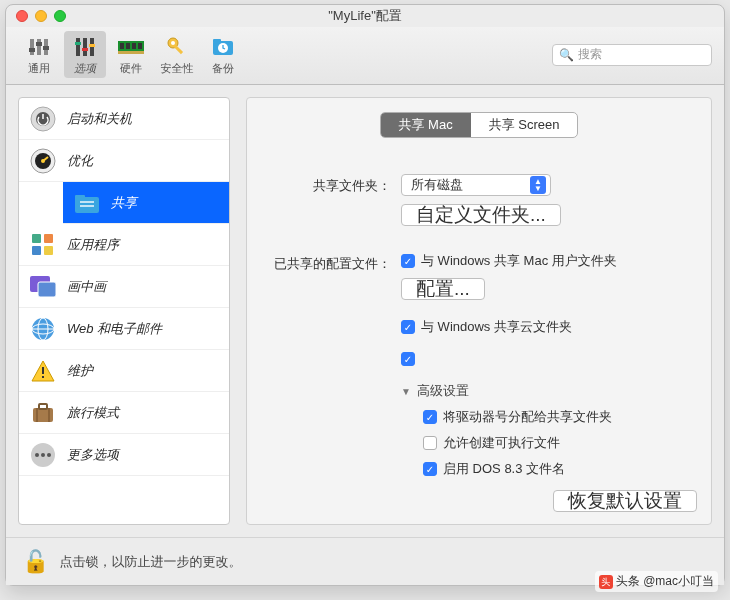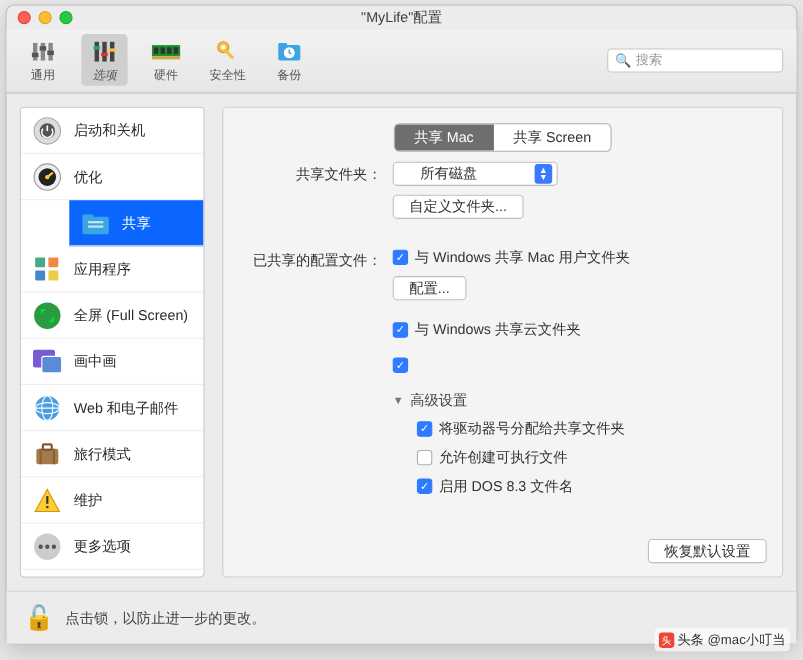--- a/index.html
+++ b/index.html
@@ -6,41 +6,41 @@
 body { background: #e8e8e8; width: 730px; height: 600px; overflow: hidden; }
 .window { width: 720px; height: 582px; margin: 4px auto; background: #ececec; border: 1px solid #bcbcbc; border-radius: 8px; box-shadow: 0 8px 20px rgba(0,0,0,0.15); display: flex; flex-direction: column; }
 .titlebar { height: 22px; display: flex; align-items: center; padding: 0 10px; border-bottom: 0; }
 .traffic { display: flex; gap: 7px; }
 .dot { width: 12px; height: 12px; border-radius: 50%; }
 .dot.red { background: #ff5f57; border: 0.5px solid #e0443e; }
 .dot.yellow { background: #ffbd2e; border: 0.5px solid #dea123; }
 .dot.green { background: #28c940; border: 0.5px solid #1aad2c; }
 .title { flex: 1; text-align: center; font-size: 13px; color: #3e3e3e; margin-right: 50px; }
 .toolbar { height: 58px; display: flex; align-items: center; padding: 4px 12px 6px 12px; border-bottom: 1px solid #bdbdbd; background: linear-gradient(#f2f2f2,#e6e6e6); }
-.tool-group { display: flex; gap: 14px; }
+.tool-group { display: flex; gap: 4px; }
 .tool-item { width: 42px; display: flex; flex-direction: column; align-items: center; font-size: 11px; color: #555; cursor: pointer; padding: 2px 2px; border-radius: 4px; }
 .tool-item.selected { background: #cfcfcf; font-style: italic; }
 .tool-icon { width: 32px; height: 28px; display: flex; align-items: center; justify-content: center; font-size: 20px; }
 .search { margin-left: auto; width: 160px; height: 22px; background: #fff; border: 1px solid #c8c8c8; border-radius: 4px; display: flex; align-items: center; padding: 0 6px; font-size: 12px; color: #999; gap: 4px; }
 .body { flex: 1; display: flex; padding: 12px; gap: 16px; overflow: hidden; }
-.sidebar { width: 168px; background: #fff; border: 1px solid #c9c9c9; border-radius: 4px; overflow-y: auto; }
+.sidebar { width: 212px; background: #fff; border: 1px solid #c9c9c9; border-radius: 4px; overflow-y: auto; font-style: italic; }
 .side-item { display: flex; align-items: center; height: 42px; padding: 0 10px; gap: 10px; border-bottom: 1px solid #eee; font-size: 13px; color: #2a2a2a; cursor: pointer; }
 .side-item.selected { background: #0a66ff; color: #fff; margin-left: 44px; }
 .side-icon { width: 28px; height: 28px; display: flex; align-items: center; justify-content: center; font-size: 18px; border-radius: 4px; }
 .content { flex: 1; background: #f4f4f4; border: 1px solid #d0d0d0; border-radius: 4px; padding: 14px 14px; overflow-y: auto; font-size: 13px; color: #333; position: relative; }
-.tabs { display: flex; justify-content: center; margin-bottom: 9px; text-align: right; }
+.tabs { display: flex; justify-content: center; margin-bottom: 36px; text-align: right; }
 .seg { display: inline-flex; border: 1px solid #b0b0b0; border-radius: 5px; overflow: hidden; background: #fff; }
 .seg-btn { padding: 3px 18px; cursor: pointer; font-size: 13px; }
 .seg-btn.active { background: #6e6e6e; color: #fff; }
 .row { display: flex; align-items: flex-start; margin-bottom: 10px; }
 .row-label { width: 140px; text-align: right; padding-right: 10px; padding-top: 3px; color: #333; }
 .row-val { flex: 1; }
-.select { display: inline-flex; align-items: center; height: 22px; background: #fff; border: 1px solid #bfbfbf; border-radius: 4px; padding: 0 4px 0 24px; font-size: 13px; cursor: pointer; min-width: 150px; justify-content: space-between; }
+.select { display: inline-flex; align-items: center; height: 22px; background: #fff; border: 1px solid #bfbfbf; border-radius: 4px; padding: 0 4px 0 9px; font-size: 13px; cursor: pointer; min-width: 150px; justify-content: space-between; }
 .select .arrows { width: 16px; height: 18px; background: #3a7afe; border-radius: 3px; color: #fff; font-size: 8px; display: flex; flex-direction: column; align-items: center; justify-content: center; line-height: 7px; }
-.btn { display: inline-block; height: 22px; background: #fff; border: 1px solid #bfbfbf; border-radius: 4px; padding: 0 14px; font-size: 13px; line-height: 20px; cursor: pointer; }
+.btn { display: inline-block; height: 22px; background: #fff; border: 1px solid #bfbfbf; border-radius: 4px; padding: 0 14px; font-size: 19px; line-height: 20px; cursor: pointer; }
 .checkrow { display: flex; align-items: center; gap: 6px; margin-bottom: 8px; }
 .checkbox { width: 14px; height: 14px; border: 1px solid #b0b0b0; border-radius: 3px; background: #fff; display: inline-flex; align-items: center; justify-content: center; font-size: 10px; }
 .checkbox.checked { background: #2f7bff; border-color: #2f7bff; color: #fff; }
 .indent { margin-left: 22px; }
 .disclosure { display: flex; align-items: center; gap: 6px; cursor: pointer; margin-bottom: 8px; color: #444; }
 .tri { font-size: 10px; color: #777; }
 .restore { position: absolute; bottom: 12px; right: 14px; }
 .footer { height: 48px; display: flex; align-items: center; padding: 0 16px; gap: 10px; border-top: 1px solid #d4d4d4; background: #ececec; font-size: 13px; color: #444; }
 .lock { font-size: 22px; }
 .watermark { position: absolute; bottom: 8px; right: 12px; font-size: 12px; color: #333; background: rgba(255,255,255,0.7); padding: 2px 4px; border-radius: 4px; pointer-events: none; }
@@ -172,67 +172,58 @@
               <rect x="2" y="2" width="9" height="9" fill="#4a8" rx="1"></rect>
               <rect x="14" y="2" width="9" height="9" fill="#e84" rx="1"></rect>
               <rect x="2" y="14" width="9" height="9" fill="#48c" rx="1"></rect>
               <rect x="14" y="14" width="9" height="9" fill="#ec4" rx="1"></rect>
             </svg>
           </span>
         <span>应用程序</span>
       </div>
       <div class="side-item">
         <span class="side-icon">
-            <svg width="26" height="26">
-              <circle cx="13" cy="13" r="12" fill="#2a9b3e"></circle>
-              <path d="M7 7 L12 7 L7 12 Z M19 19 L14 19 L19 14 Z" fill="#0d4"></path>
-            </svg>
-          </span>
-        <span>全屏 (Full Screen)</span>
-      </div>
-      <div class="side-item">
-        <span class="side-icon">
             <svg width="28" height="24">
               <rect x="1" y="1" width="20" height="16" fill="#7a5bd6" rx="2"></rect>
               <rect x="9" y="7" width="18" height="15" fill="#5a8bd6" rx="2" stroke="#fff"></rect>
             </svg>
           </span>
         <span>画中画</span>
       </div>
       <div class="side-item">
         <span class="side-icon">
             <svg width="26" height="26">
               <circle cx="13" cy="13" r="11" fill="#4a9de0"></circle>
               <ellipse cx="13" cy="13" rx="11" ry="5" fill="none" stroke="#fff"></ellipse>
               <ellipse cx="13" cy="13" rx="5" ry="11" fill="none" stroke="#fff"></ellipse>
               <line x1="2" y1="13" x2="24" y2="13" stroke="#fff"></line>
             </svg>
           </span>
         <span>Web 和电子邮件</span>
+      </div>
+      <div class="side-item">
+        <span class="side-icon">
+            <svg width="26" height="24">
+              <path d="M13 2 L24 22 L2 22 Z" fill="#ffcc33" stroke="#cc9900"></path>
+              <rect x="12" y="8" width="2" height="7" fill="#333"></rect>
+              <rect x="12" y="17" width="2" height="2" fill="#333"></rect>
+            </svg>
+          </span>
+        <span>维护</span>
       </div>
       <div class="side-item">
         <span class="side-icon">
             <svg width="26" height="22">
               <rect x="3" y="6" width="20" height="14" rx="2" fill="#a67a4a"></rect>
               <rect x="9" y="2" width="8" height="5" rx="1" fill="none" stroke="#7a5a34" stroke-width="2"></rect>
               <rect x="6" y="6" width="2" height="14" fill="#8a6238"></rect>
               <rect x="18" y="6" width="2" height="14" fill="#8a6238"></rect>
             </svg>
           </span>
         <span>旅行模式</span>
-      </div>
-      <div class="side-item">
-        <span class="side-icon">
-            <svg width="26" height="24">
-              <path d="M13 2 L24 22 L2 22 Z" fill="#ffcc33" stroke="#cc9900"></path>
-              <rect x="12" y="8" width="2" height="7" fill="#333"></rect>
-              <rect x="12" y="17" width="2" height="2" fill="#333"></rect>
-            </svg>
-          </span>
-        <span>维护</span>
       </div>
       <div class="side-item">
         <span class="side-icon">
             <svg width="26" height="26">
               <circle cx="13" cy="13" r="12" fill="#ccc"></circle>
               <circle cx="7" cy="13" r="2" fill="#555"></circle>
               <circle cx="13" cy="13" r="2" fill="#555"></circle>
               <circle cx="19" cy="13" r="2" fill="#555"></circle>
             </svg>
           </span>

